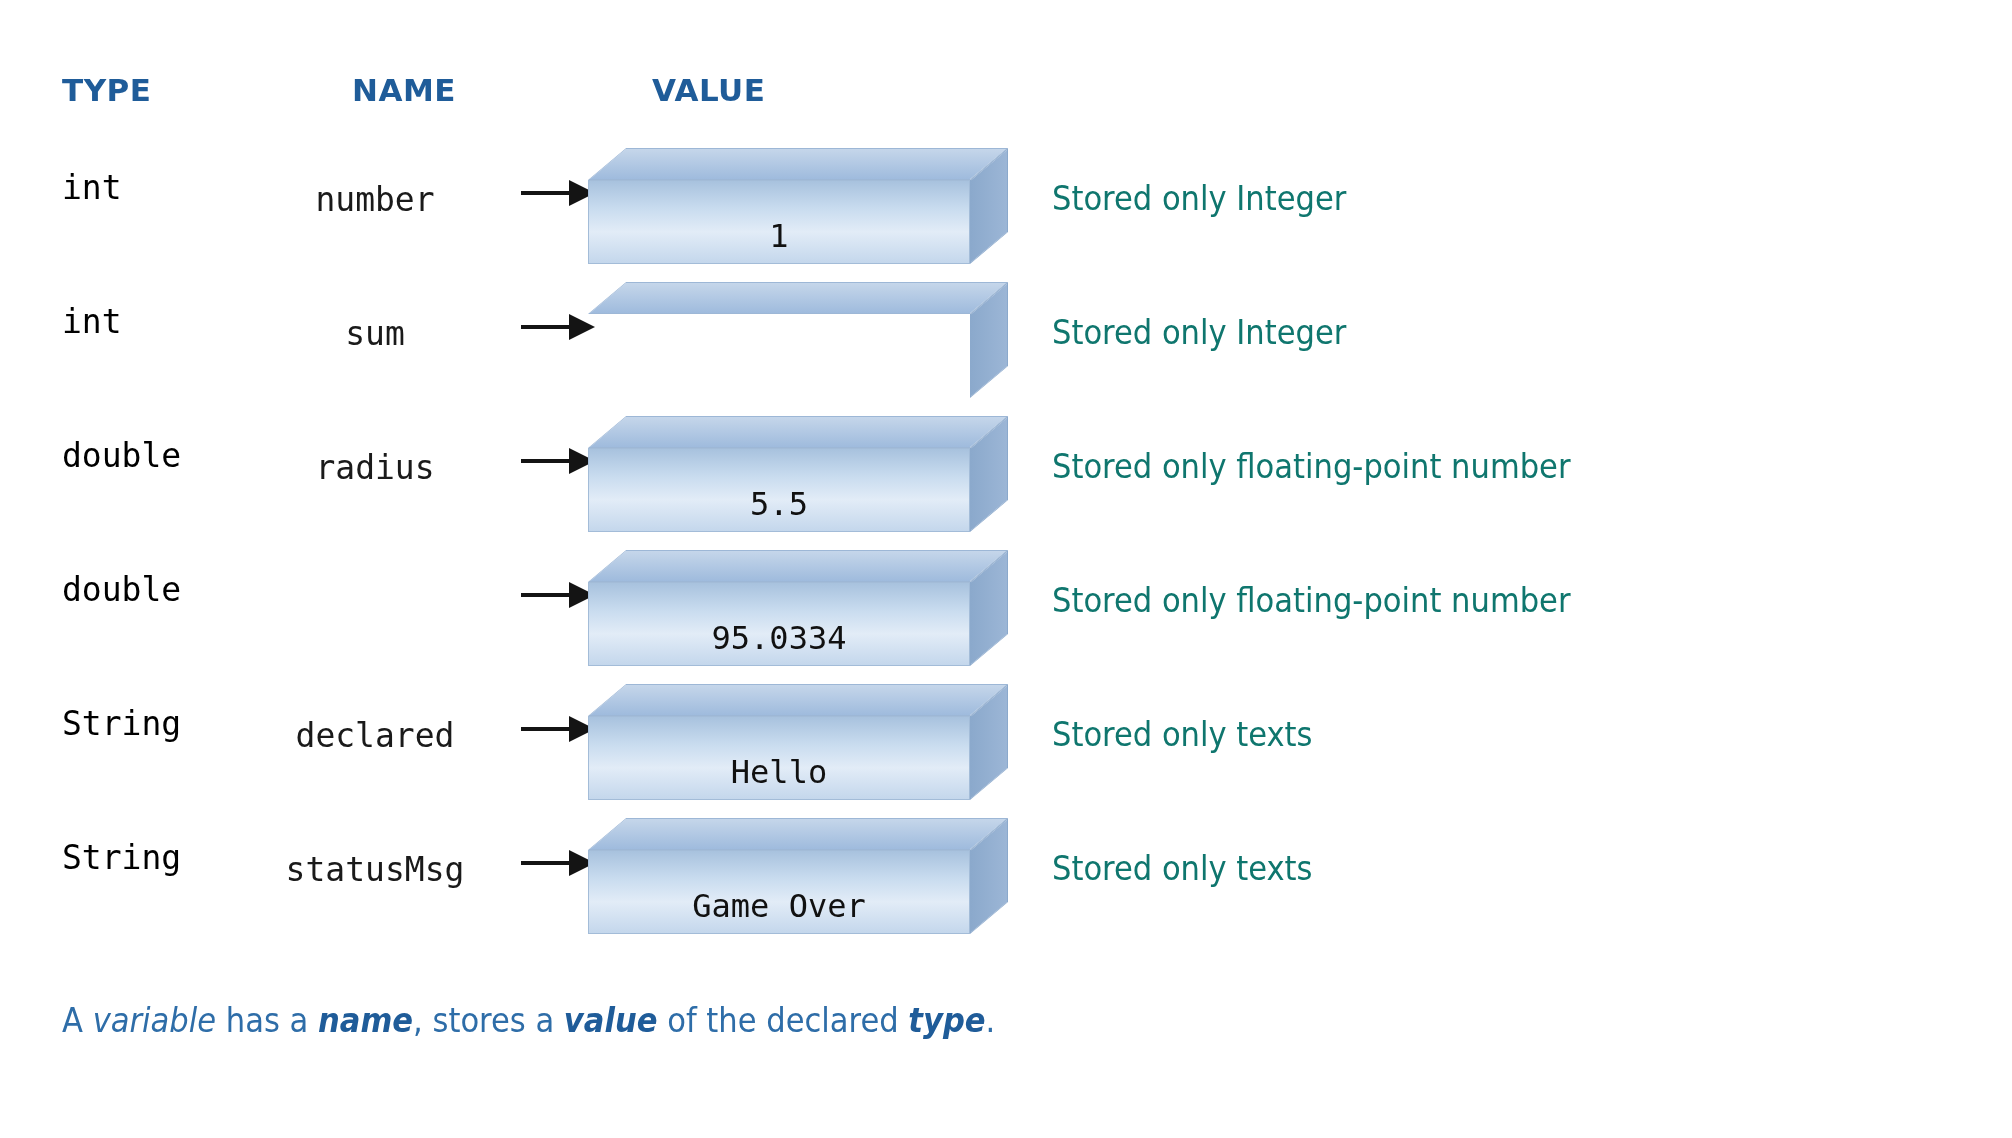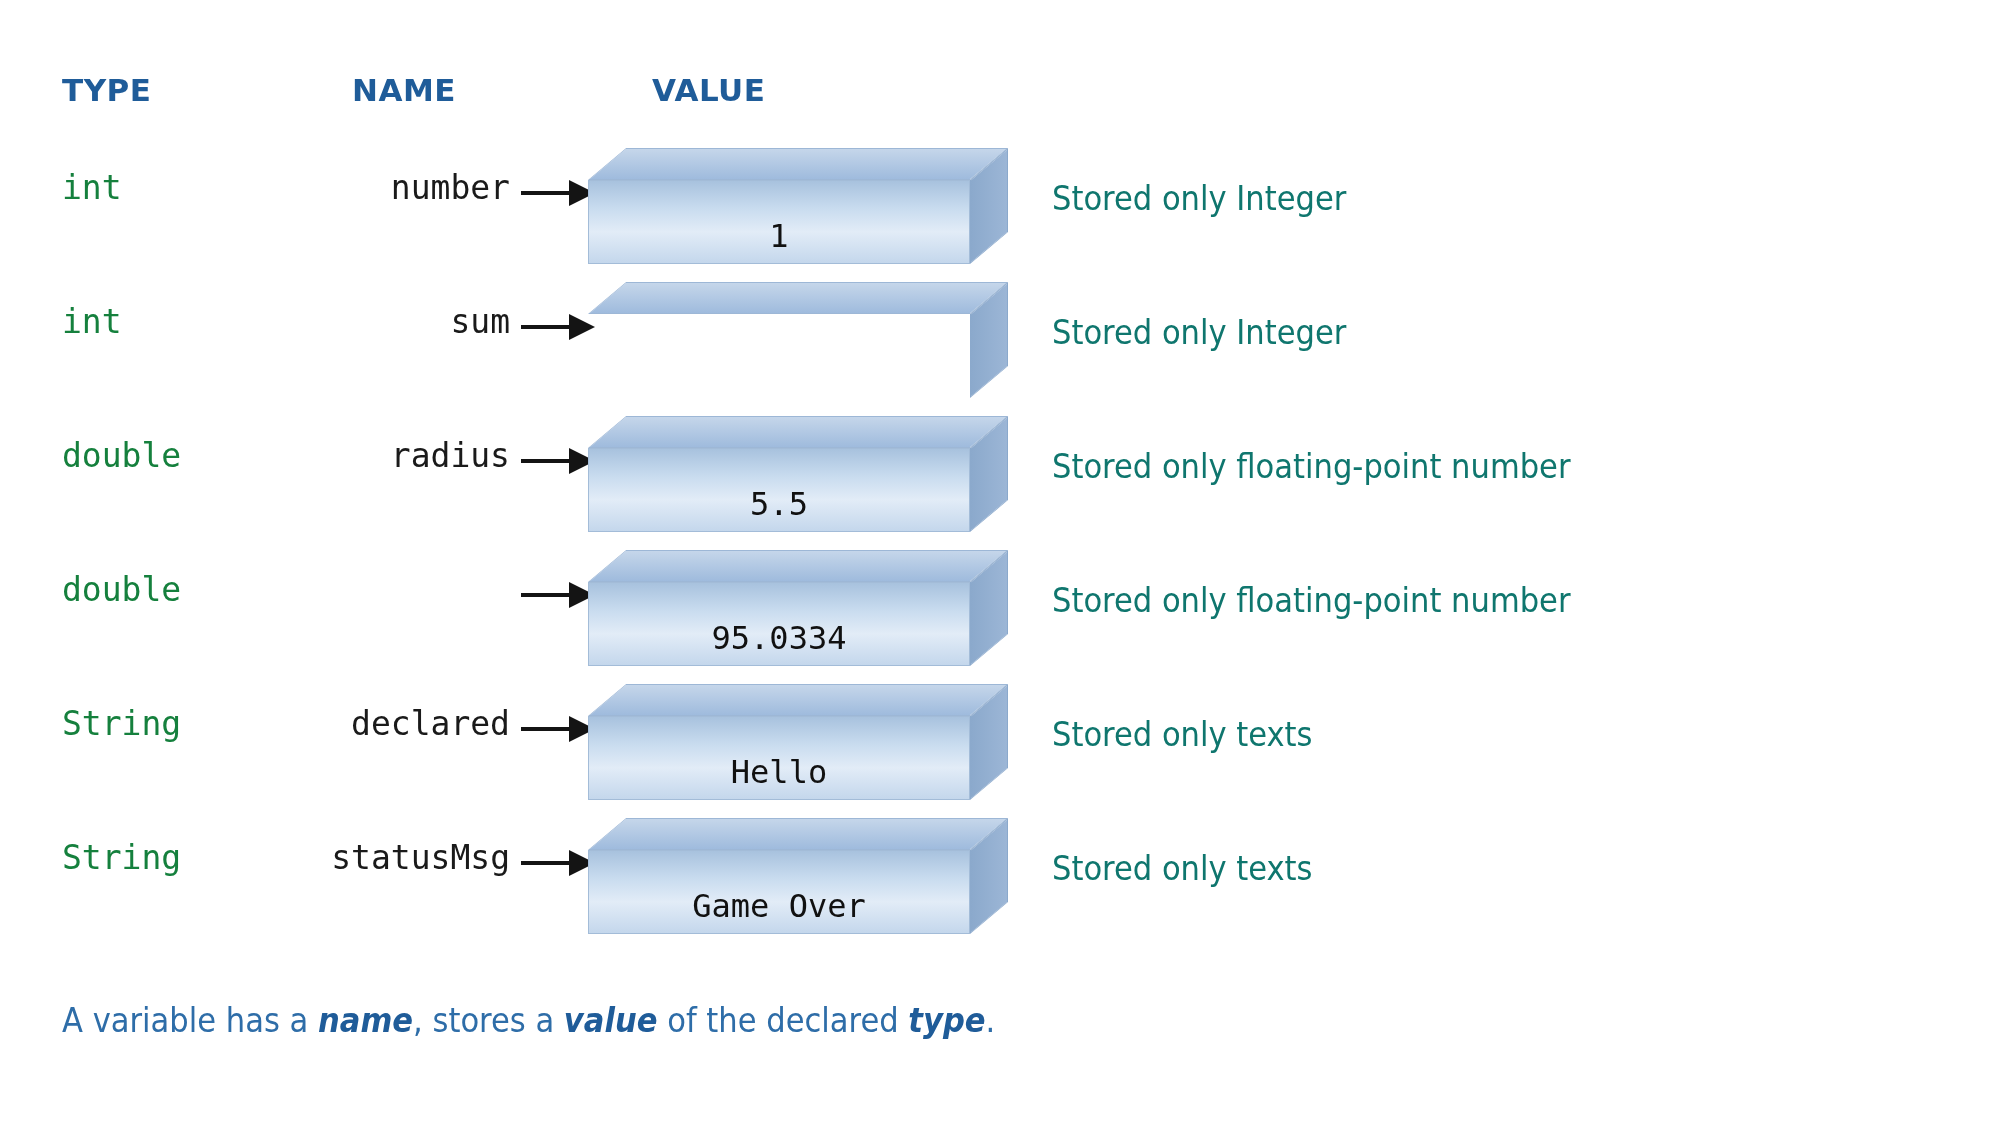--- a/index.html
+++ b/index.html
@@ -51,30 +51,30 @@
   }
 
   .cell-type {
     position: absolute;
     left: 62px;
     top: 28px;
     width: 240px;
     text-align: left;
     font-family: "DejaVu Sans Mono", monospace;
     font-size: 33px;
-    color: #15803d;
+    color: #000000;
     white-space: nowrap;
   }
 
   .cell-name {
     position: absolute;
     left: 240px;
-    top: 28px;
+    top: 40px;
     width: 270px;
-    text-align: right;
+    text-align: center;
     font-family: "DejaVu Sans Mono", monospace;
     font-size: 33px;
     color: #1a1a1a;
     white-space: nowrap;
   }
 
   
   .arrow {
     position: absolute;
     left: 521px;
@@ -176,21 +176,21 @@
   
   .caption {
     position: absolute;
     left: 62px;
     top: 1000px;
     font-family: "DejaVu Sans Condensed", "Liberation Sans Narrow", "Liberation Sans", sans-serif;
     font-size: 34px;
     color: #2E6DA8;
     white-space: nowrap;
   }
-  .caption .i  { }
+  .caption .i  { font-style: italic; }
   .caption .bi { font-style: italic; font-weight: bold; color: #1F5C99; }
 </style>
 </head>
 <body>
 
 <div id="stage">
 
   <div class="headers">
     <div class="hdr hdr-type">TYPE</div>
     <div class="hdr hdr-name">NAME</div>

